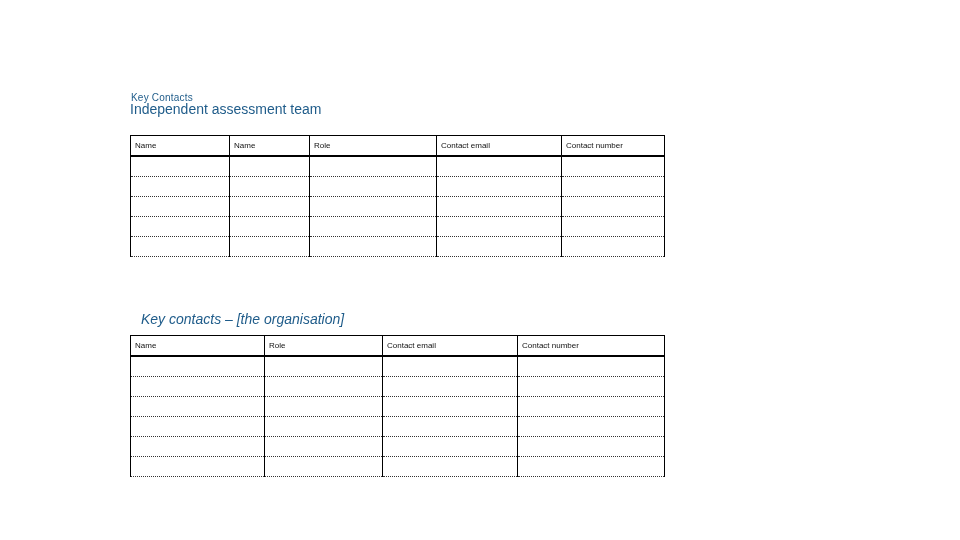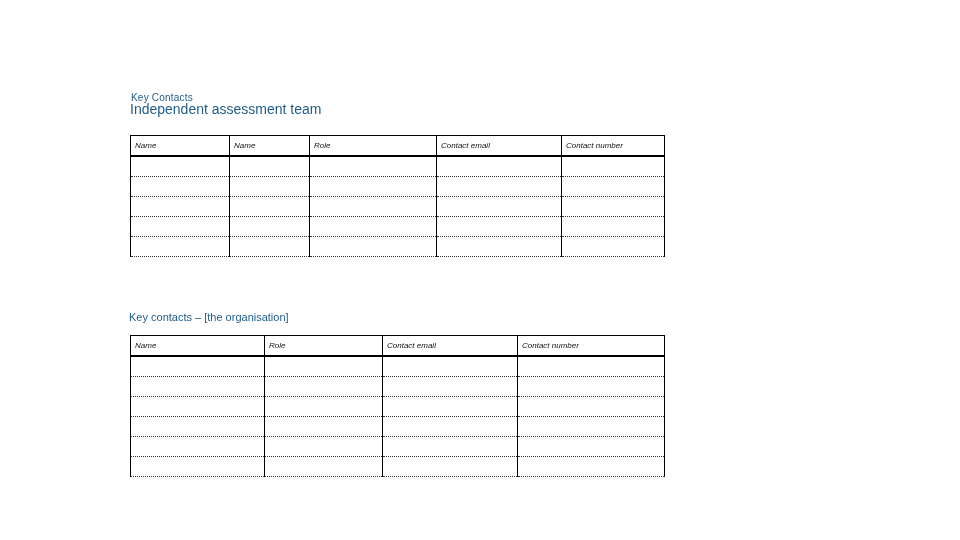--- a/index.html
+++ b/index.html
@@ -24,31 +24,31 @@
       top: 92px;
       font-size: 10px;
       letter-spacing: 0.2px;
     }
     .h-sub1 {
       left: 130px;
       top: 101px;
       font-size: 14px;
     }
     .h-sub2 {
-      left: 129px;
+      left: 141px;
       top: 311px;
-      font-size: 11px;
+      font-size: 14px;
+      font-style: italic;
     }
     table.contacts {
       position: absolute;
       left: 130px;
       width: 534px;
       border-collapse: collapse;
       table-layout: fixed;
-      font-style: italic;
     }
     #t1 { top: 135px; }
     #t2 { top: 335px; }
     table.contacts th {
       height: 19px;
       border-top: 1px solid #000;
       border-bottom: 2px solid #000;
       border-left: 1px solid #000;
       border-right: 1px solid #000;
       font-weight: normal;

